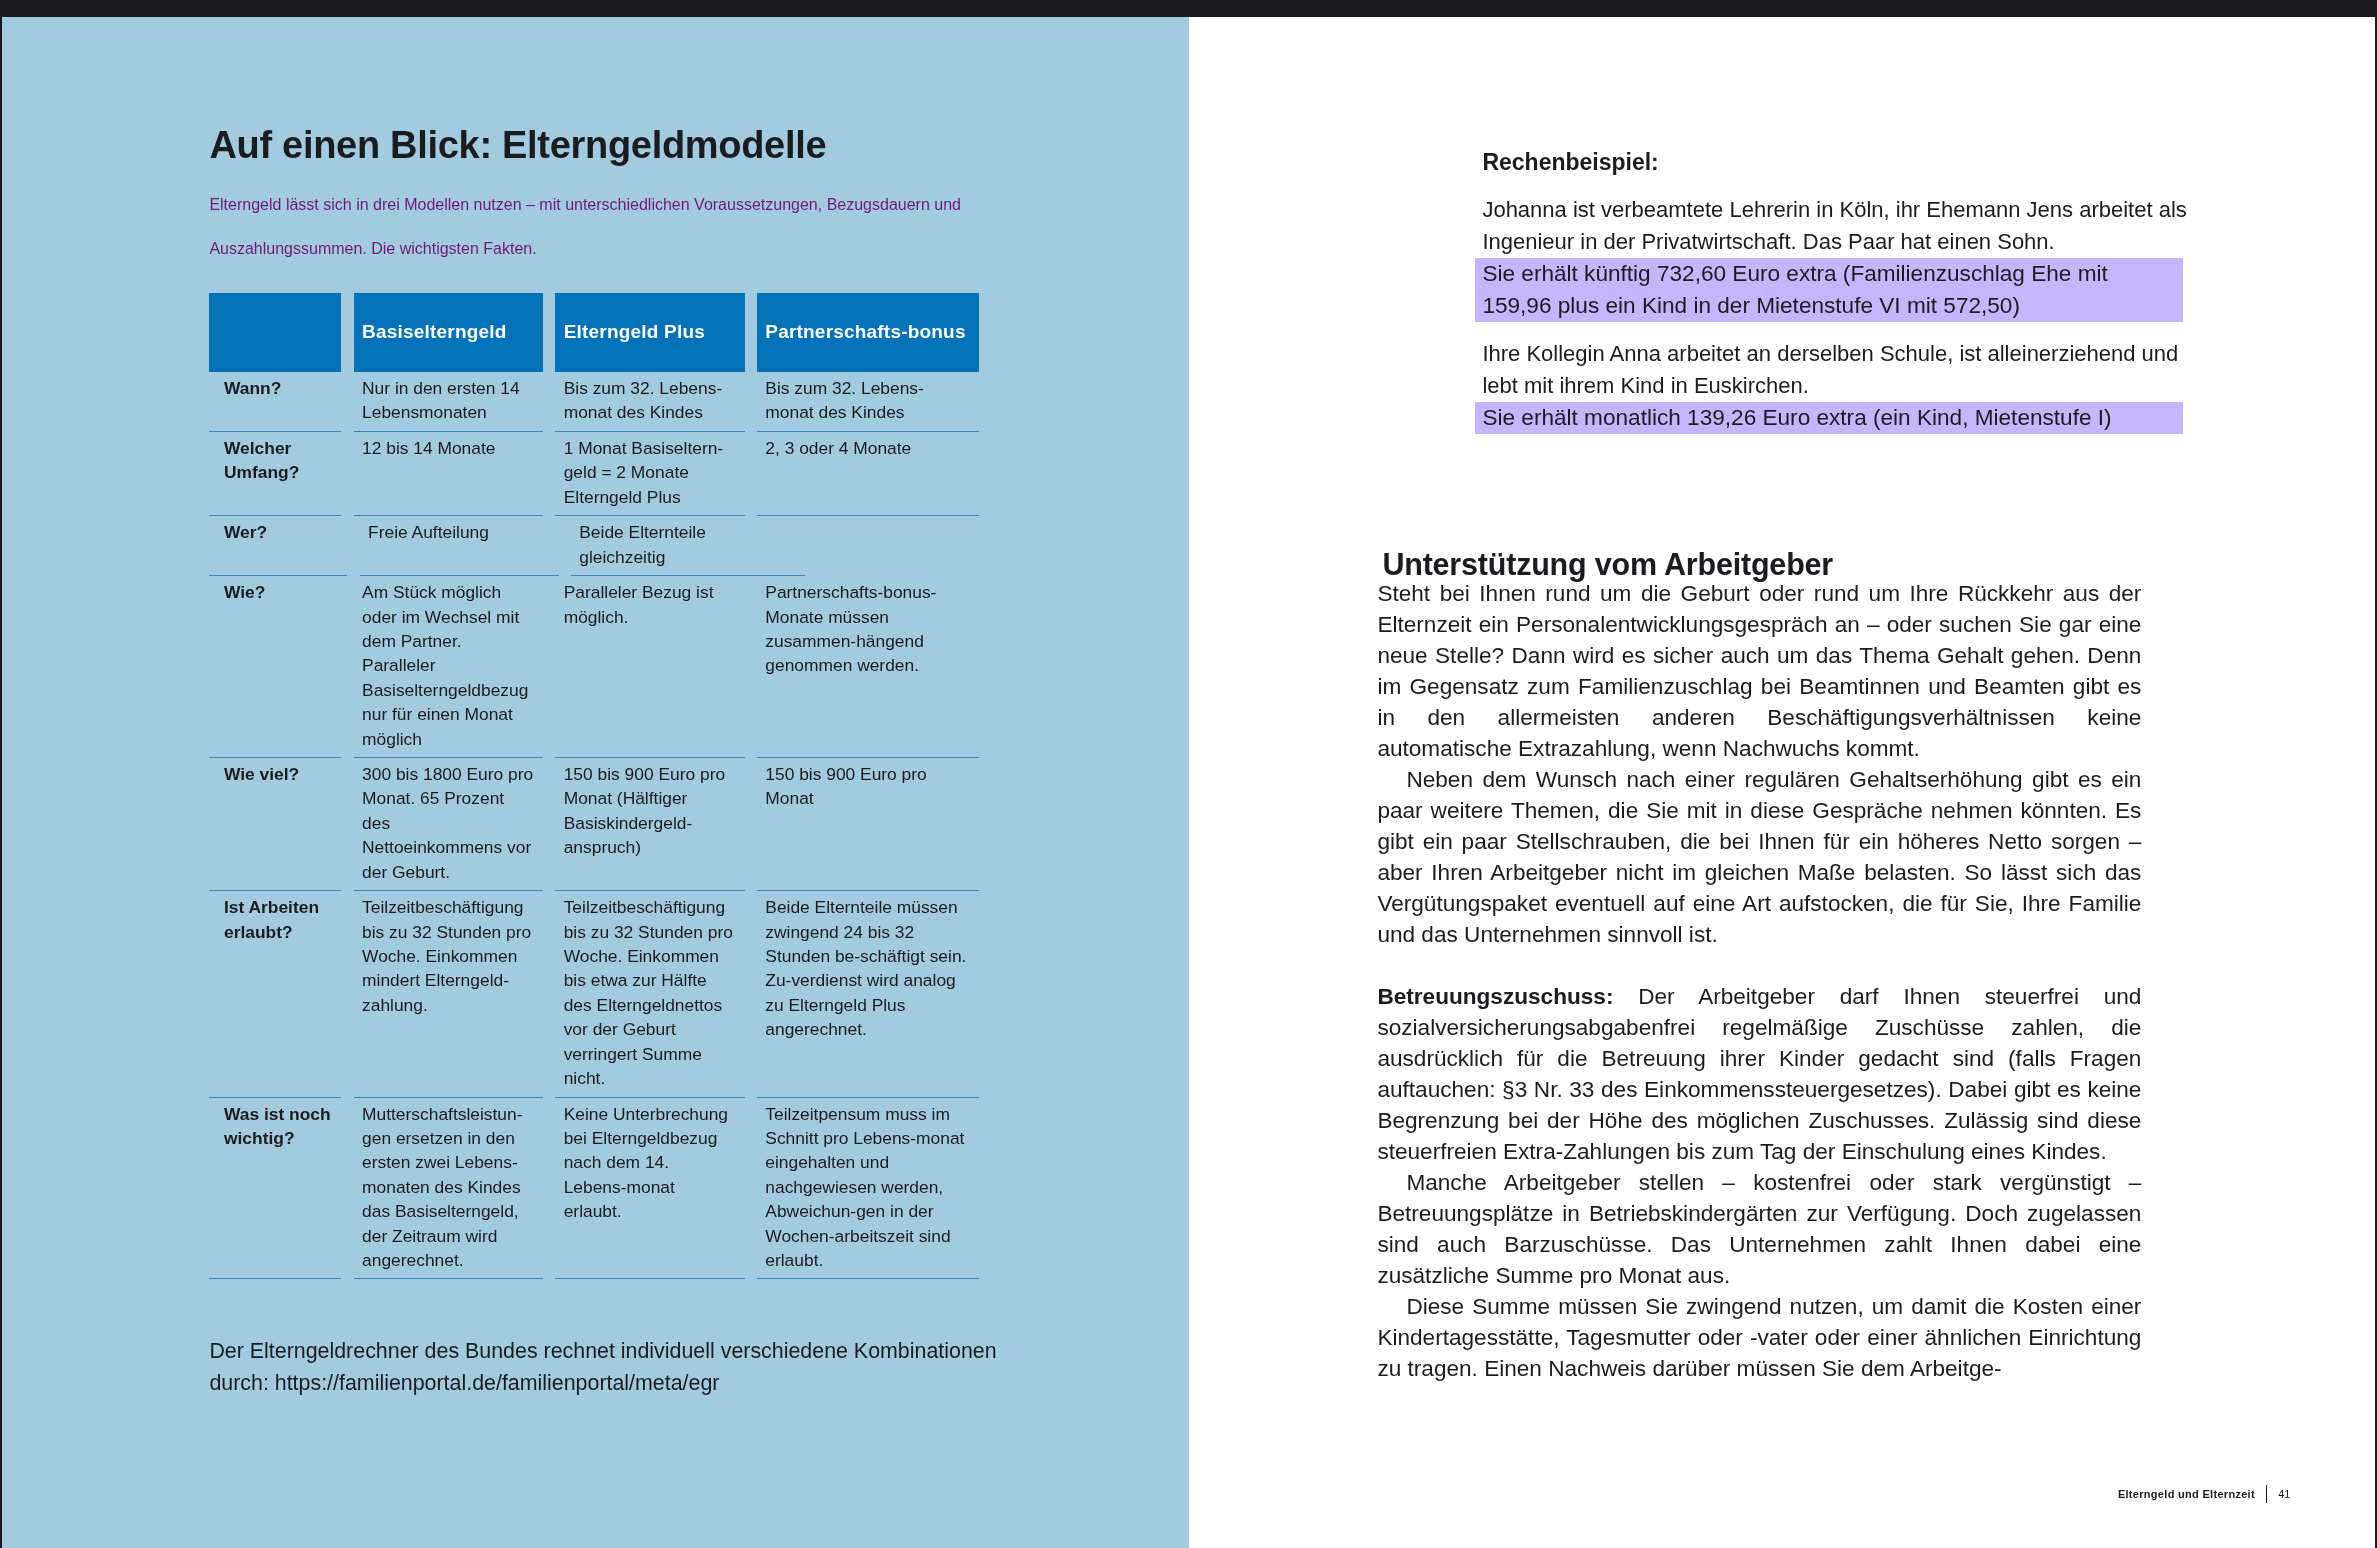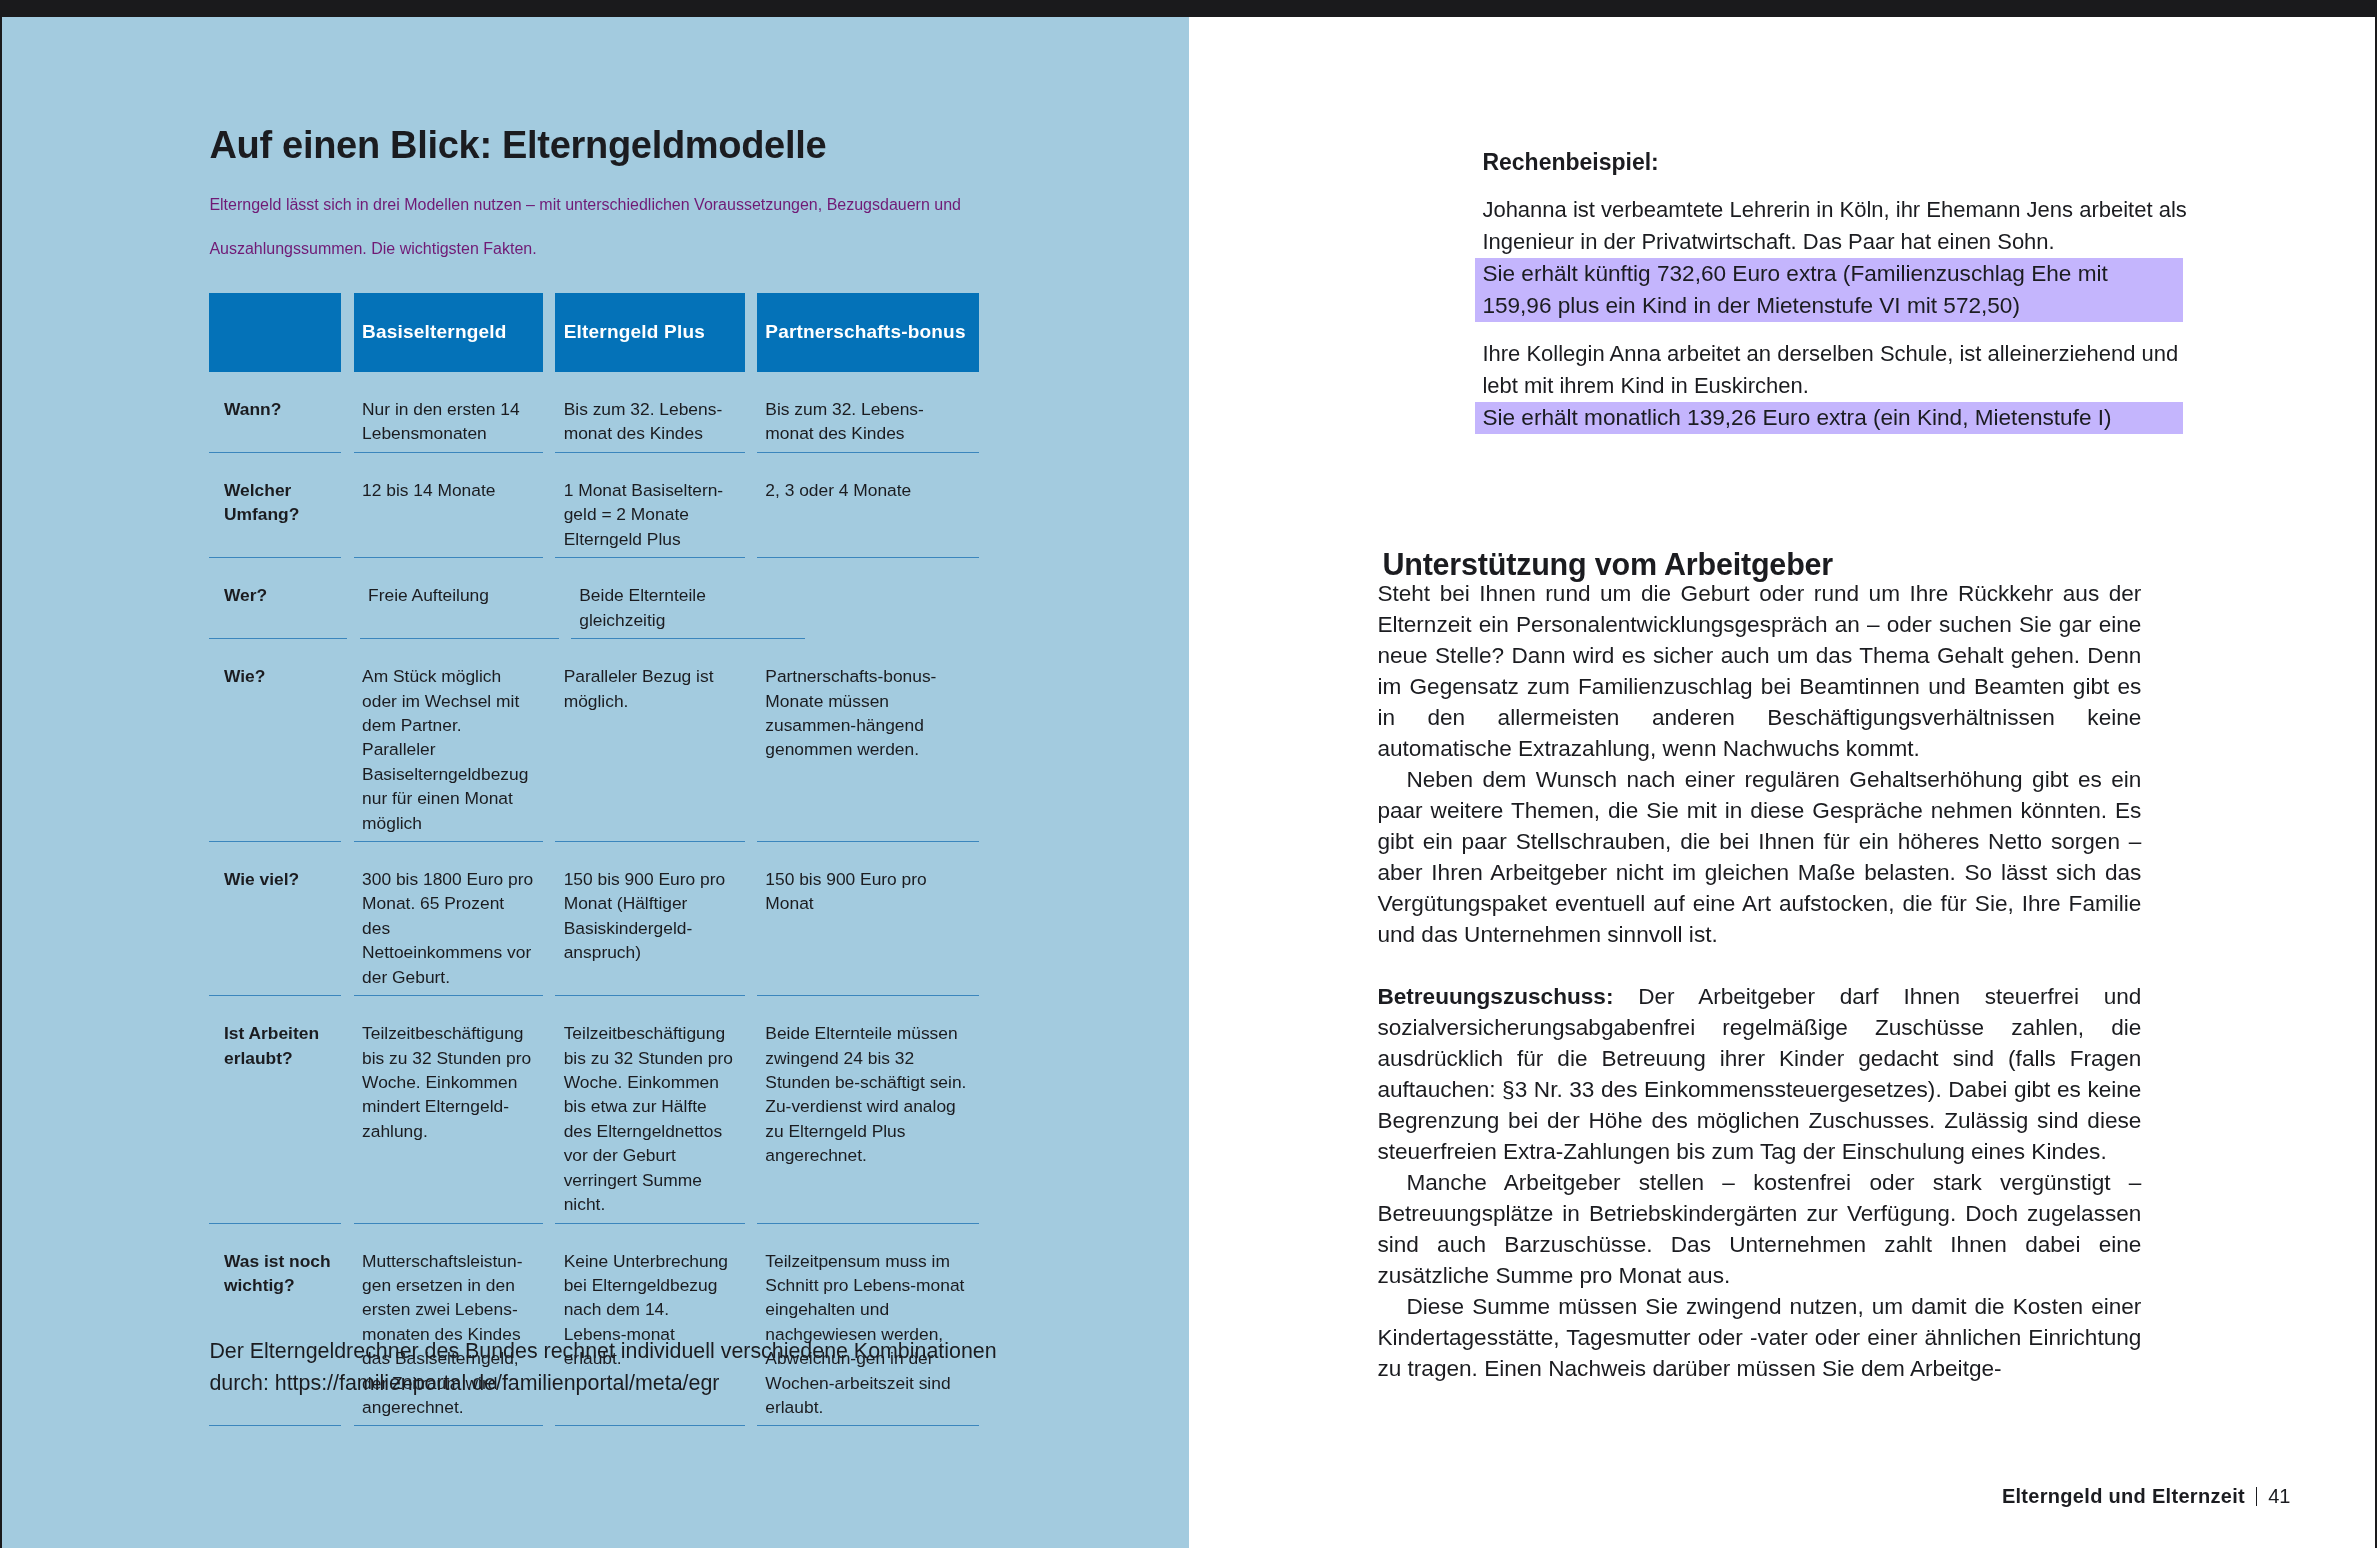--- a/index.html
+++ b/index.html
@@ -55,21 +55,21 @@
     background: #0472b8;
     color: #ffffff;
     font-weight: bold;
     font-size: 19px; line-height: 24.4px;
     height: 79px;
     display: flex; align-items: center;
     border-bottom: none;
     letter-spacing: 0.2px;
   }
   .t-head { margin-bottom: 0; }
-  .t-body .t-cell { padding-top: 25px; padding-bottom: 6.1px; }
+  .t-body .t-cell { padding-top: 4px; padding-bottom: 6.1px; }
   .left-footnote {
     position: absolute; left: 207px; top: 1318px; width: 793px;
     font-size: 21.4px; line-height: 32px; color: #1b1c20;
   }
 
   
   .example-block {
     position: absolute; left: 293px; top: 129px; width: 708px;
   }
   .example-title {
@@ -93,21 +93,21 @@
     position: absolute; left: 188px; top: 561px; width: 764px;
     font-size: 22.6px; line-height: 31px; text-align: justify;
   }
   .body-text p { margin: 0; }
   .body-text p.indent { text-indent: 29px; }
   .body-text p.gap { margin-top: 31px; }
   .body-text .lead-bold { font-weight: bold; }
 
   .footer {
     position: absolute; right: 85px; top: 1468px;
-    font-size: 20px; display: flex; align-items: center; gap: 11px;
+    font-size: 11px; display: flex; align-items: center; gap: 11px;
   }
   .footer-section { font-weight: bold; letter-spacing: 0.3px; }
   .footer-sep { width: 1.2px; height: 18.3px; background: #1b1c20; display: inline-block; }
   .footer-page { font-weight: normal; }
 </style>
 </head>
 <body>
 
 <div class="spread">
 

